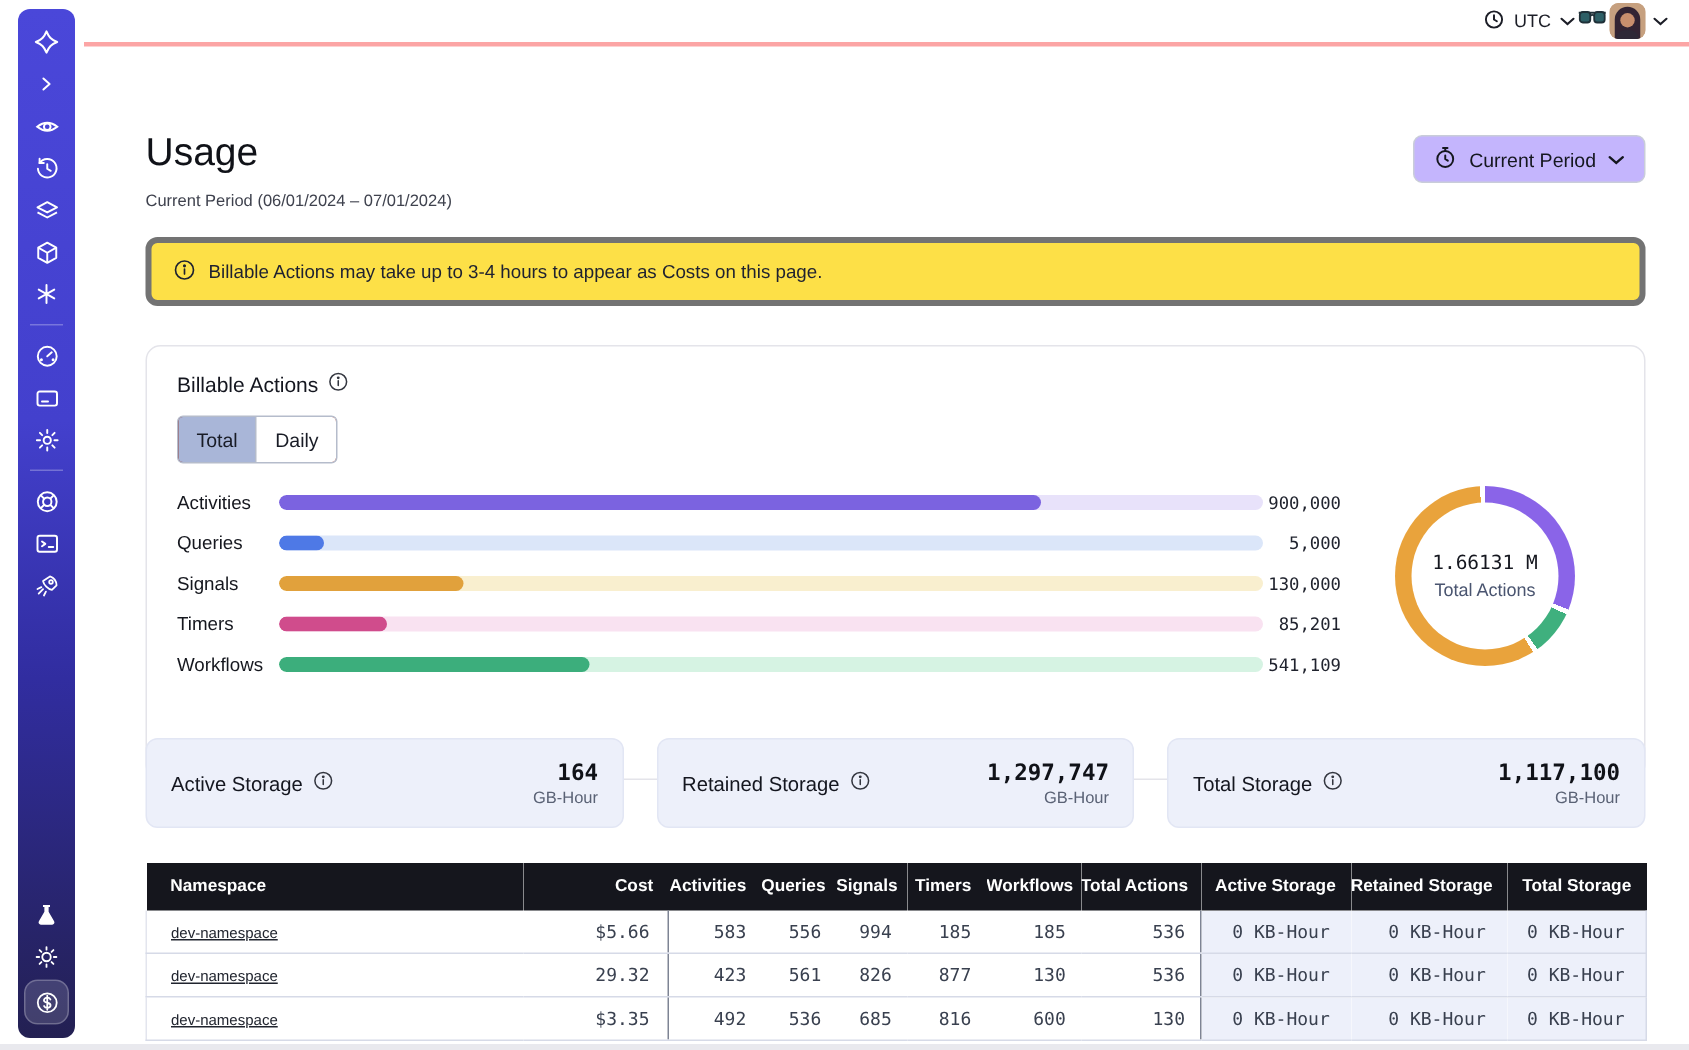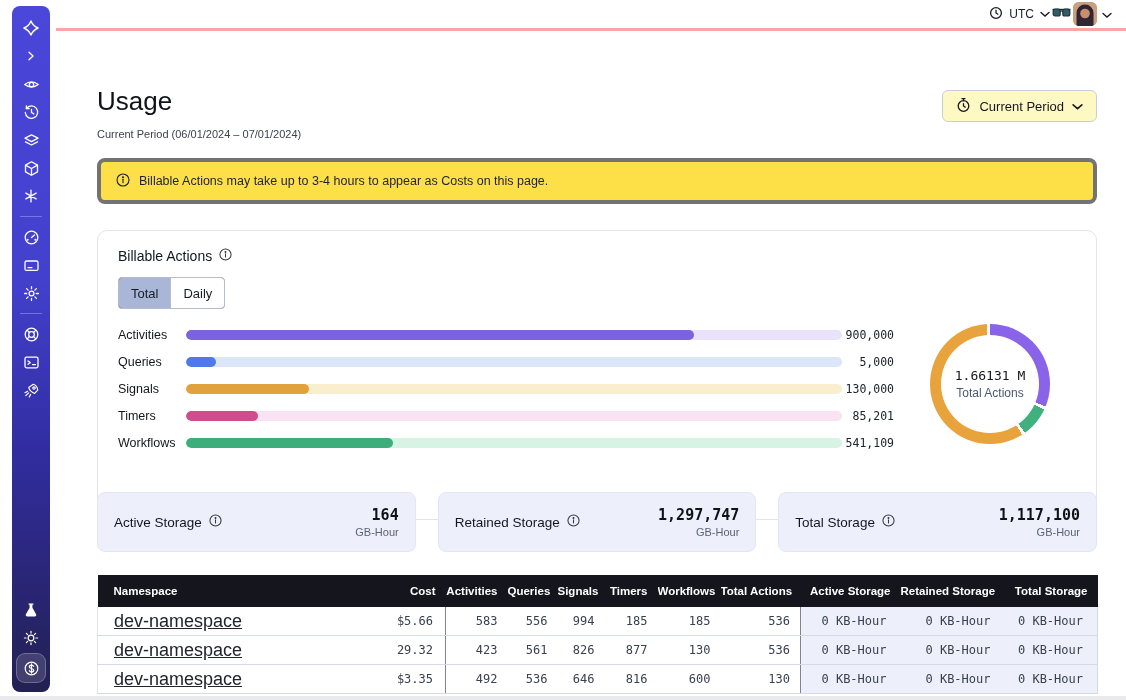--- a/index.html
+++ b/index.html
@@ -23,21 +23,21 @@
   .nav-icon svg{display:block;}
   .nav-div{width:22px;border-top:1px solid rgba(255,255,255,.28);margin:6px 0;flex:0 0 auto;}
   .nav-spacer{flex:1;}
   .nav-selected{background:rgba(255,255,255,.14);border:1px solid rgba(255,255,255,.24);
                 border-radius:9px;width:30px;height:30px;box-sizing:border-box;}
 
   
   .page-title{position:absolute;left:97px;top:86px;font-size:26px;font-weight:500;color:#101218;}
   .page-sub{position:absolute;left:97px;top:128px;font-size:11px;color:#3f424e;}
   .period-btn{position:absolute;right:29px;top:90px;height:32px;display:flex;align-items:center;gap:8px;
-              padding:0 13px;border:1px solid #c9cdd9;border-radius:6px;background:#fef9c3;font-size:13px;
+              padding:0 13px;border:1px solid #c9cdd9;border-radius:6px;background:#c4b5fd;font-size:13px;
               color:#15171f;cursor:pointer;box-sizing:border-box;}
 
   
   .banner{position:absolute;left:97px;right:29px;top:158px;height:46px;border:4px solid #737373;
           border-radius:8px;background:#fde047;display:flex;align-items:center;gap:9px;
           padding:0 15px;box-sizing:border-box;font-size:12.5px;color:#1e2130;}
 
   
   .ba-card{position:absolute;left:97px;right:29px;top:230px;height:290px;border:1px solid #e4e4ea;
            border-radius:10px;background:#fff;box-sizing:border-box;}
@@ -78,21 +78,21 @@
                padding:0 10px 0 0;text-align:right;white-space:nowrap;overflow:hidden;}
   .ns-table th:first-child{text-align:left;padding-left:16px;}
   .ns-table td{height:28px;font-family:"DejaVu Sans Mono",monospace;font-size:12px;color:#39404f;
                text-align:right;padding:0 10px 0 0;border-bottom:1px solid #d6dae7;background:#fff;
                white-space:nowrap;overflow:hidden;}
   .ns-table td:first-child{text-align:left;padding-left:16px;border-left:1px solid #e3e5ee;}
   .ns-table td:last-child{border-right:1px solid #d6dae7;padding-right:14px;}
   .ns-table td.cost-cell{padding-right:12px;}
   .ns-table td.div-left{border-left:1px solid #7e8494;}
   .ns-table td.storage-cell{background:#edf0fa;padding-right:14px;}
-  .ns-link{font-family:"Liberation Sans",sans-serif;font-size:18px;color:#20242e;
+  .ns-link{font-family:"Liberation Sans",sans-serif;font-size:10px;color:#20242e;
            text-decoration:underline;cursor:pointer;}
 
   .bottom-strip{position:absolute;left:0;right:0;bottom:0;height:4px;background:#e9e9ee;}
 </style>
 </head>
 <body>
 
 <div class="page">
 
   <div class="topbar">
@@ -423,21 +423,21 @@
           <td>536</td>
           <td class="storage-cell div-left">0 KB-Hour</td>
           <td class="storage-cell">0 KB-Hour</td>
           <td class="storage-cell">0 KB-Hour</td>
         </tr>
         <tr>
           <td><a class="ns-link">dev-namespace</a></td>
           <td class="cost-cell">$3.35</td>
           <td class="div-left">492</td>
           <td>536</td>
-          <td>646</td>
+          <td>685</td>
           <td>816</td>
           <td>600</td>
           <td>130</td>
           <td class="storage-cell div-left">0 KB-Hour</td>
           <td class="storage-cell">0 KB-Hour</td>
           <td class="storage-cell">0 KB-Hour</td>
         </tr>
       </tbody>
   </table>
 

